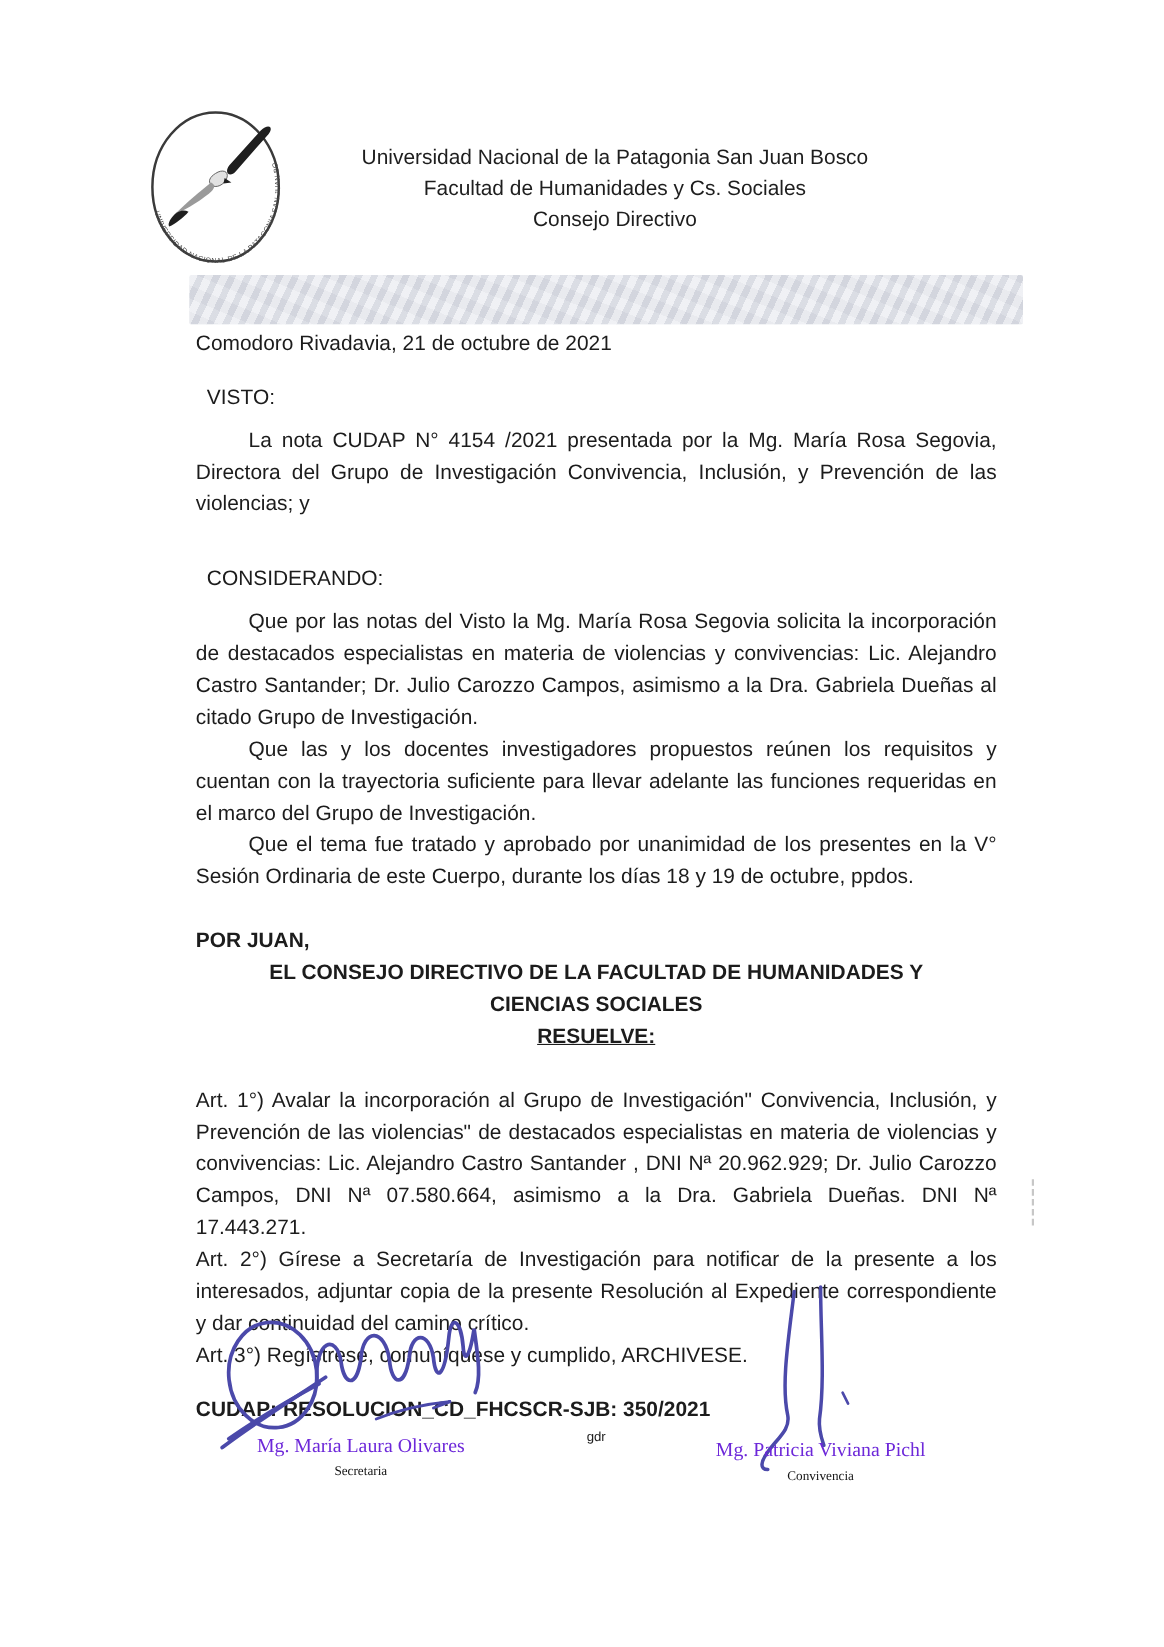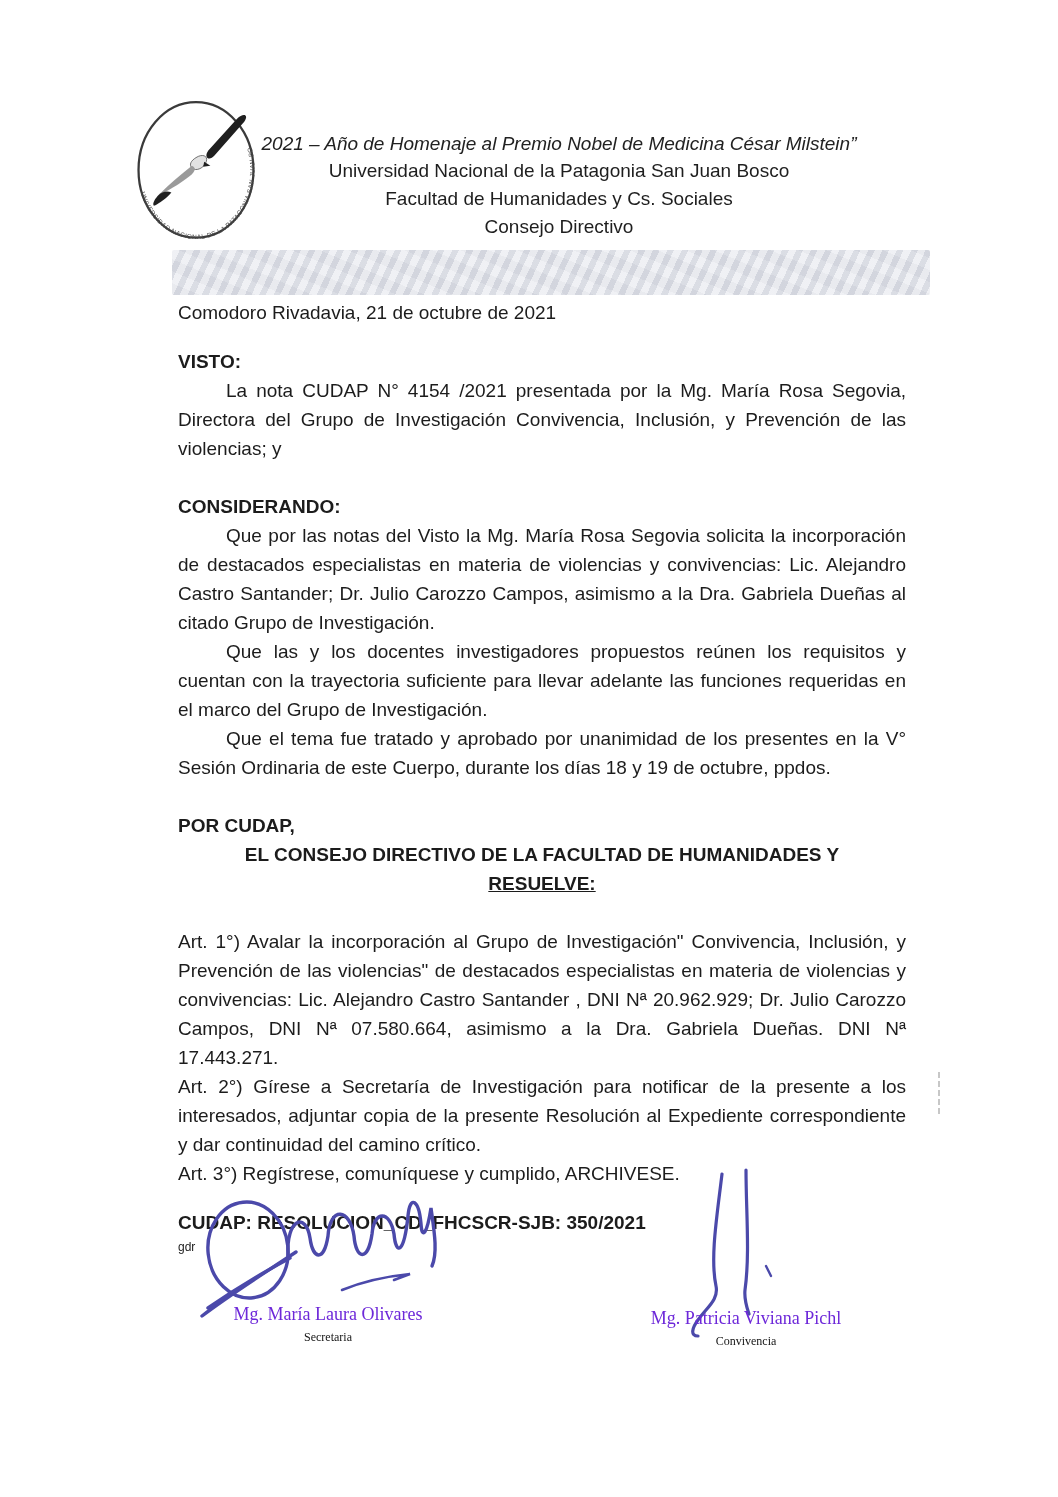--- a/index.html
+++ b/index.html
@@ -40,29 +40,29 @@
     border-radius: 2px;
   }
   
   .content {
     position: absolute; left: 178px; top: 298px; width: 728px;
     font-size: 19px;
     line-height: 29px;
     text-align: justify;
   }
   .date-line { text-align: left; padding-right: 20px; margin: 0 0 20px 0; }
-  .heading { font-weight: bold; margin: 0; }
+  .heading { font-weight: normal; margin: 10px; }
   .para { margin: 0; text-indent: 48px; }
   .gap-sm { height: 29px; }
   .por-ello { font-weight: bold; margin: 0; }
   .center-bold { text-align: center; font-weight: bold; margin: 0; }
   .underline { text-decoration: underline; }
   .article { margin: 0; }
   .cudap { font-weight: bold; margin: 20px 0 0 0; text-align: left; }
-  .initials { font-size: 12px; line-height: 16px; margin: 2px 0 0 0; text-align: left; }
+  .initials { font-size: 12px; line-height: 16px; margin: 2px 0 0 0; text-align: center; }
   
   .sig-block { position: absolute; text-align: center; }
   .sig-left  { left: 168px; top: 1178px; width: 320px; }
   .sig-right { left: 596px; top: 1168px; width: 300px; }
   .sig-draw { display: block; margin: 0 auto -26px auto; }
   .sig-name {
     font-family: "Liberation Serif", serif;
     font-size: 18px; line-height: 24px; color: #6d28d9;
   }
   .sig-title {
@@ -91,21 +91,20 @@
       <path d="M34,98 C30,102 27,107 29,109 C34,107 42,101 46,96 C42,94 38,95 34,98 Z" fill="#1f1f1f"></path>
       <path d="M78,66 L84,70 L77,71 Z" fill="#1f1f1f"></path>
     </g>
     <path id="logo-arc" d="M 16 96 A 56 66 0 0 0 124 52" fill="none"></path>
     <text font-size="6.3" fill="#4a4a4a" letter-spacing="0.4" font-family="Liberation Sans, sans-serif">
       <textPath href="#logo-arc">UNIVERSIDAD NACIONAL DE LA PATAGONIA SAN JUAN BOSCO</textPath>
     </text>
   </svg>
 
   <div class="letterhead">
-    <div class="motto">2021 – Año de Homenaje al Premio Nobel de Medicina César Milstein”</div>
     <div class="line">Universidad Nacional de la Patagonia San Juan Bosco</div>
     <div class="line">Facultad de Humanidades y Cs. Sociales</div>
     <div class="line">Consejo Directivo</div>
   </div>
 
   <div class="scan-band"></div>
 
   <div class="artifact"></div>
 
   <div class="content">
@@ -116,22 +115,23 @@
 
     <div class="gap-sm"></div>
 
     <p class="heading">CONSIDERANDO:</p>
     <p class="para">Que por las notas del Visto la Mg. María Rosa Segovia solicita la incorporación de destacados especialistas en materia de violencias y convivencias: Lic. Alejandro Castro Santander; Dr. Julio Carozzo Campos, asimismo a la Dra. Gabriela Dueñas al citado Grupo de Investigación.</p>
     <p class="para">Que las y los docentes investigadores propuestos reúnen los requisitos y cuentan con la trayectoria suficiente para llevar adelante las funciones requeridas en el marco del Grupo de Investigación.</p>
     <p class="para">Que el tema fue tratado y aprobado por unanimidad de los presentes en la V° Sesión Ordinaria de este Cuerpo, durante los días 18 y 19 de octubre, ppdos.</p>
 
     <div class="gap-sm"></div>
 
-    <p class="por-ello">POR CUDAP,</p>
+    <p class="por-ello">POR JUAN,</p>
     <p class="center-bold">EL CONSEJO DIRECTIVO DE LA FACULTAD DE HUMANIDADES Y</p>
+    <p class="center-bold">CIENCIAS SOCIALES</p>
     <p class="center-bold underline">RESUELVE:</p>
 
     <div class="gap-sm"></div>
 
     <p class="article">Art. 1°) Avalar la incorporación al Grupo de Investigación" Convivencia, Inclusión, y Prevención de las violencias" de destacados especialistas en materia de violencias y convivencias: Lic. Alejandro Castro Santander , DNI Nª 20.962.929; Dr. Julio Carozzo Campos, DNI Nª 07.580.664, asimismo a la Dra. Gabriela Dueñas. DNI Nª 17.443.271.</p>
     <p class="article">Art. 2°) Gírese a Secretaría de Investigación para notificar de la presente a los interesados, adjuntar copia de la presente Resolución al Expediente correspondiente y dar continuidad del camino crítico.</p>
     <p class="article">Art. 3°) Regístrese, comuníquese y cumplido, ARCHIVESE.</p>
 
     <p class="cudap">CUDAP: RESOLUCION_CD_FHCSCR-SJB: 350/2021</p>
     <p class="initials">gdr</p>

